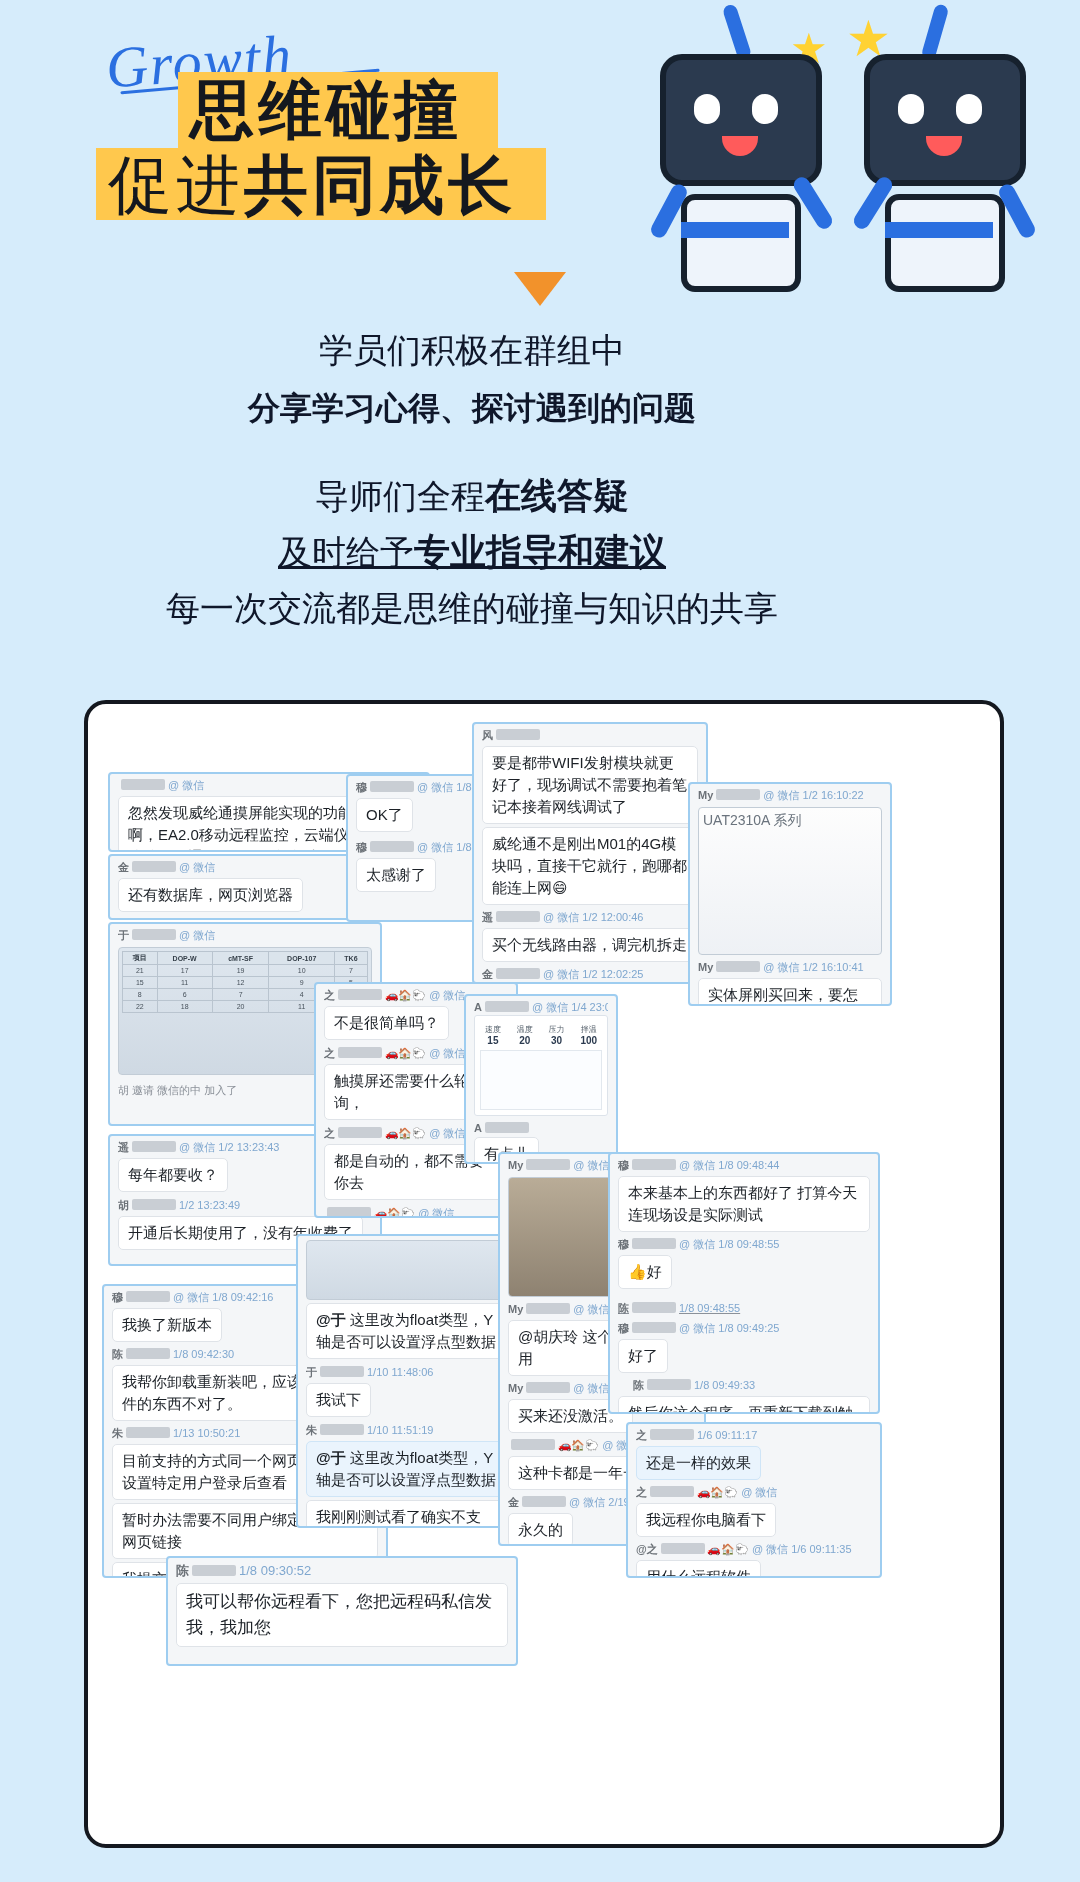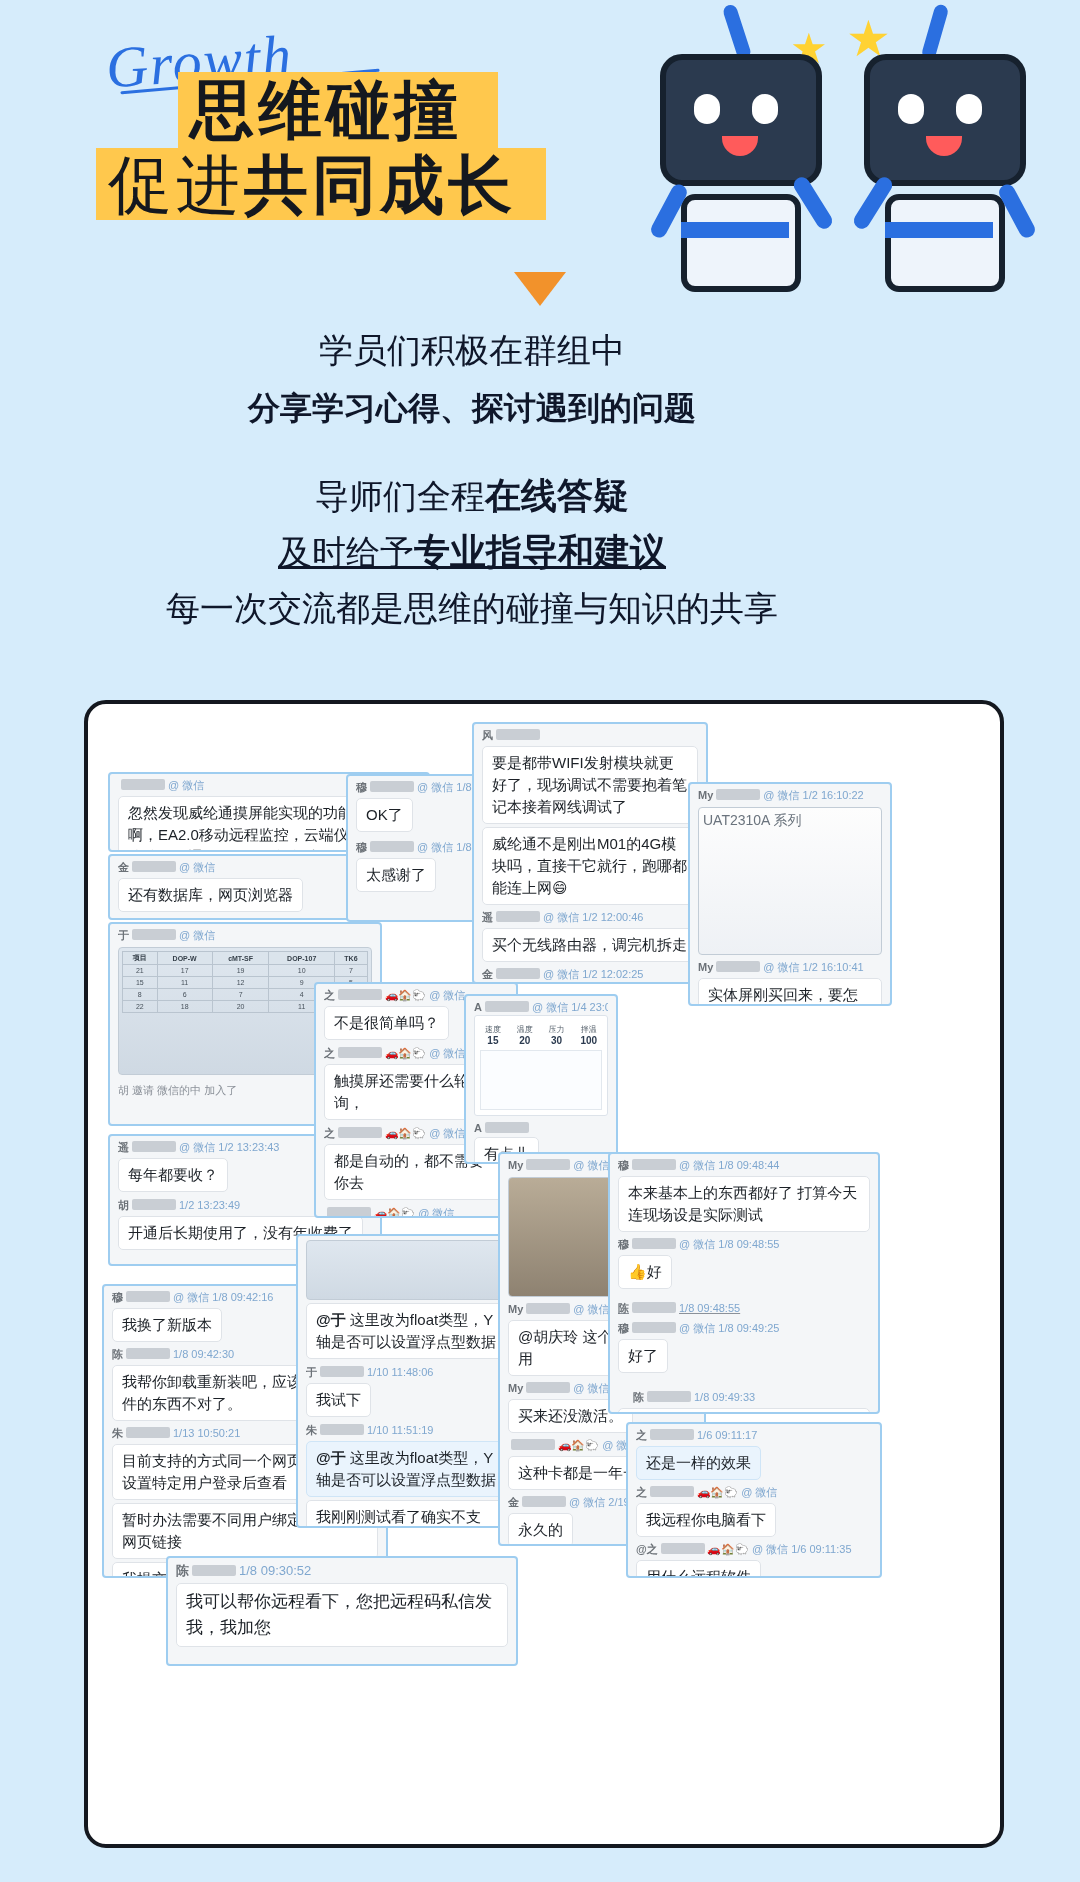--- a/index.html
+++ b/index.html
@@ -380,21 +380,21 @@
 
       <div class="snip" style="left:520px;top:448px;width:268px;height:258px;">
         <div class="row">
           <div class="meta"><span class="nm">穆</span><span class="redact"></span><span class="wx">@ 微信 1/8 09:48:44</span></div>
           <div class="bub">本来基本上的东西都好了 打算今天连现场设是实际测试</div>
           <div class="meta" style="margin-top:5px;"><span class="nm">穆</span><span class="redact"></span><span class="wx">@ 微信 1/8 09:48:55</span></div>
           <div class="bub">👍好</div>
           <div class="meta" style="margin-top:12px;text-decoration:underline;"><span class="nm">陈</span><span class="redact"></span><span class="wx">1/8 09:48:55</span></div>
           <div class="meta" style="margin-top:5px;"><span class="nm">穆</span><span class="redact"></span><span class="wx">@ 微信 1/8 09:49:25</span></div>
           <div class="bub">好了</div>
-          <div class="meta" style="margin-top:17px;padding-left:15px;"><span class="nm">陈</span><span class="redact"></span><span class="wx">1/8 09:49:33</span></div>
+          <div class="meta" style="margin-top:5px;padding-left:15px;"><span class="nm">陈</span><span class="redact"></span><span class="wx">1/8 09:49:33</span></div>
           <div class="bub">然后你这个程序，再重新下载到触摸屏中</div>
           
           
         </div>
       </div>
 
       <div class="snip" style="left:538px;top:718px;width:252px;height:152px;">
         <div class="row">
           <div class="meta"><span class="nm">之</span><span class="redact"></span><span class="wx">1/6 09:11:17</span></div>
           <div class="bub blue">还是一样的效果</div>

